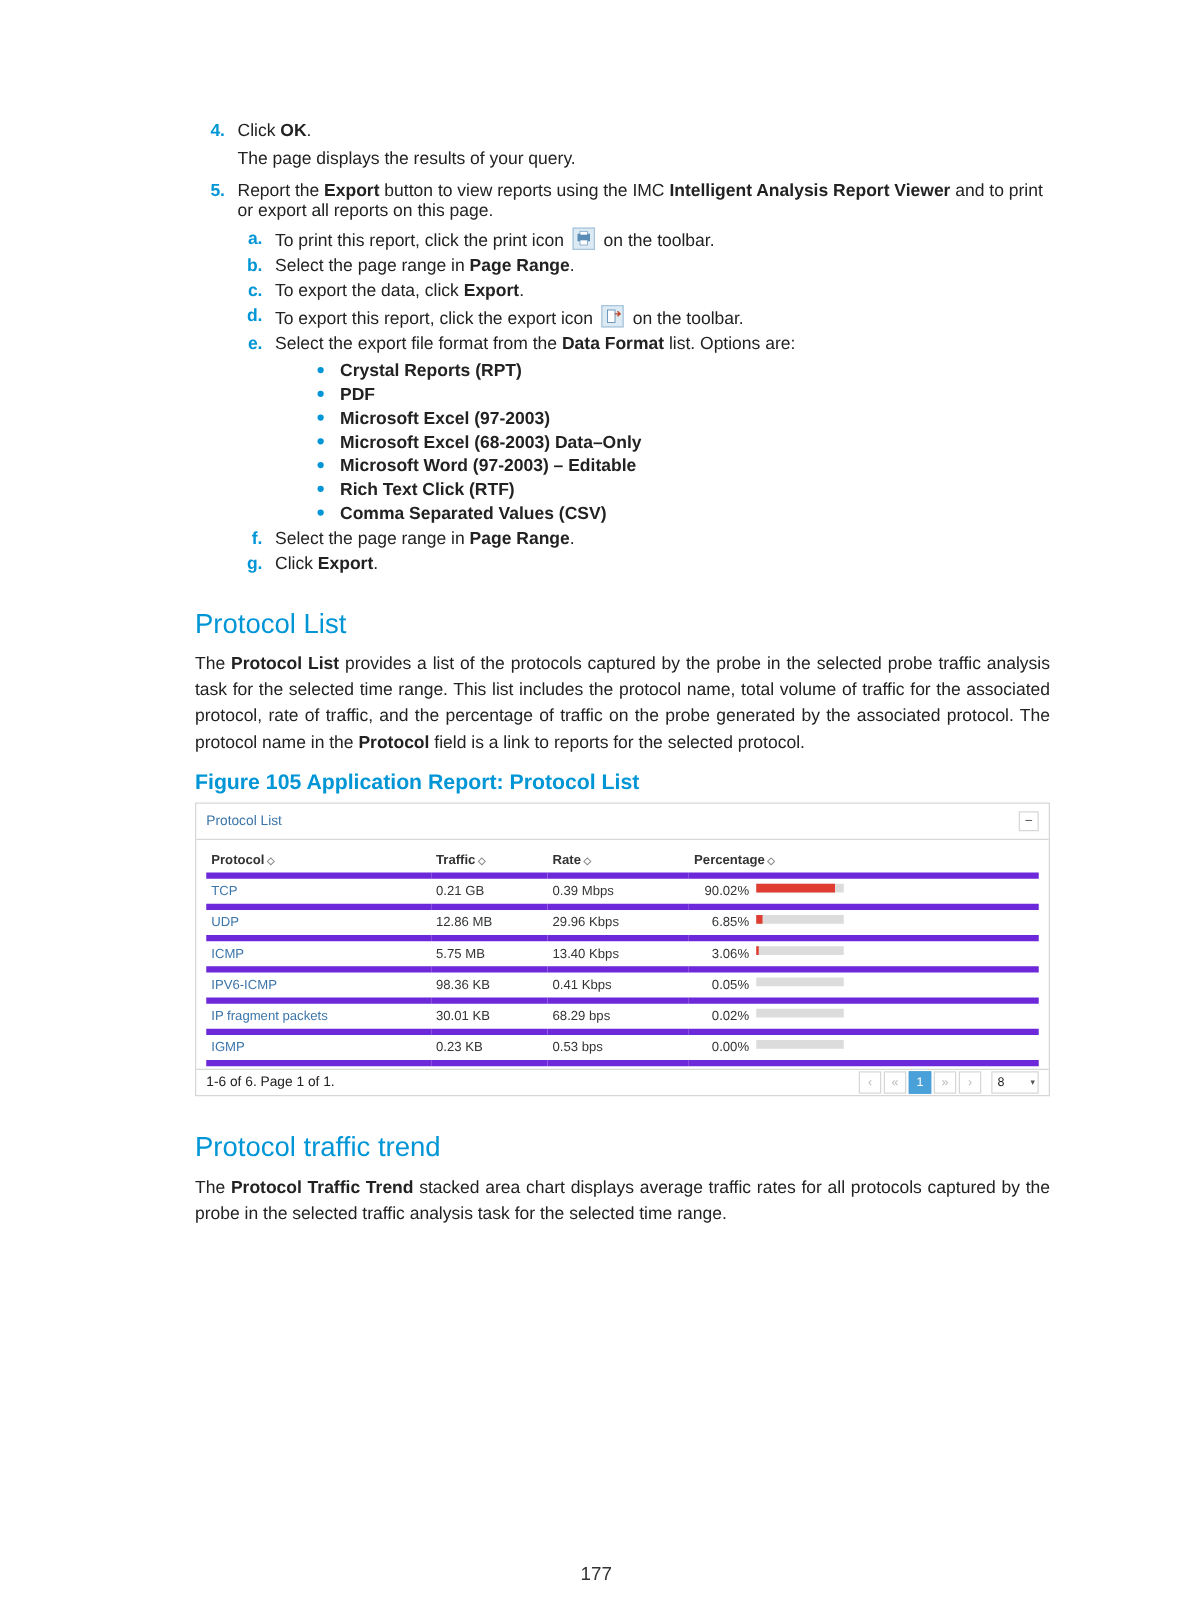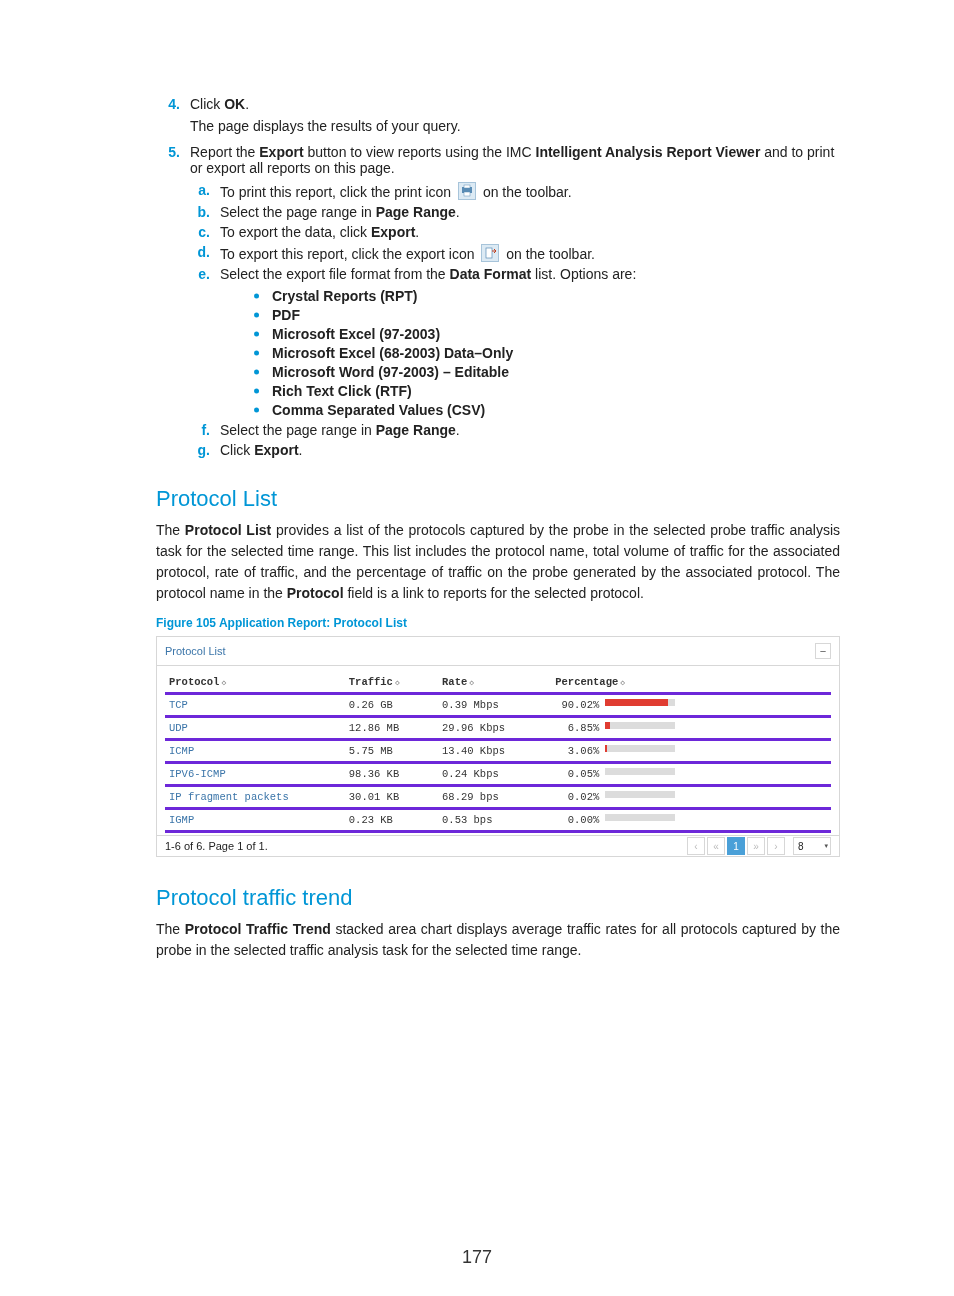--- a/index.html
+++ b/index.html
@@ -51,21 +51,21 @@
     display: inline-block; width: 16px; height: 16px; vertical-align: -3px;
     background: #dceaf4; border: 1px solid #a7c4da;
     position: relative; margin: 0 3px;
   }
   .inline-icon svg { position: absolute; inset: 1px; }
   h2.section {
     font-weight: 400; color: var(--accent);
     font-size: 22px; margin: 28px 0 8px;
   }
   p.body { margin: 0 0 10px; line-height: 1.5; text-align: justify; }
-  .fig-caption { color: var(--accent); font-weight: 600; font-size: 12px; margin: 12px 0 6px; }
+  .fig-caption { color: var(--accent); font-weight: 600; font-size: 17px; margin: 12px 0 6px; }
   
   .pl-card {
     border: 1px solid var(--border);
     font-size: 11px;
   }
   .pl-head {
     display: flex; justify-content: space-between; align-items: center;
     padding: 6px 8px; color: var(--link);
     border-bottom: 1px solid var(--border);
   }
@@ -73,21 +73,21 @@
     width: 14px; height: 14px; border: 1px solid var(--border);
     display: flex; align-items: center; justify-content: center;
     font-size: 11px; color: #555; cursor: pointer;
   }
   .pl-table-wrap { padding: 6px 8px 2px; }
   table.pl {
     width: 100%; border-collapse: collapse; table-layout: fixed;
   }
   .pl th, .pl td {
     text-align: left; padding: 4px 4px; font-size: 10.5px;
-    color: #333; border-bottom: 3px solid #6d28d9; font-family: Liberation Mono, monospace;
+    color: #333; border-bottom: 5px solid #6d28d9;
   }
   .pl th { color: #333; font-weight: 600; }
   .sort-arrows { font-size: 8px; color: #888; padding-left: 2px; }
   .proto-link { color: var(--link); }
   .pct-cell { display: flex; align-items: flex-start; gap: 6px; }
   .pct-val { width: 44px; text-align: right; }
   .bar { flex: 0 0 70px; height: 7px; background: var(--bar-grey); position: relative; }
   .bar > .fill { position: absolute; left: 0; top: 0; bottom: 0; background: var(--bar-red); }
   .pl-foot {
     display: flex; justify-content: space-between; align-items: center;
@@ -103,21 +103,21 @@
   .pg-btn.disabled { color: #bbb; }
   .pg-size {
     margin-left: 6px; width: 30px; height: 16px;
     border: 1px solid var(--border); font-size: 10px;
     display: flex; align-items: center; justify-content: space-between;
     padding: 0 2px 0 4px;
   }
   .pg-chev { font-size: 7px; color: #555; }
   .page-num {
     position: absolute; bottom: 28px; left: 0; right: 0;
-    text-align: center; font-size: 18px; color: #333;
+    text-align: center; font-size: 15px; color: #333;
   }
   b { font-weight: 700; }
 </style>
 </head>
 <body>
 
 <div class="page">
 
   <ol class="num">
     <li>
@@ -212,21 +212,21 @@
           <tr>
             <th><span>Protocol</span><span class="sort-arrows">◇</span></th>
             <th><span>Traffic</span><span class="sort-arrows">◇</span></th>
             <th><span>Rate</span><span class="sort-arrows">◇</span></th>
             <th><span>Percentage</span><span class="sort-arrows">◇</span></th>
           </tr>
         </thead>
         <tbody id="pl-body">
             <tr>
               <td><span class="proto-link">TCP</span></td>
-              <td>0.26 GB</td>
+              <td>0.21 GB</td>
               <td>0.39 Mbps</td>
               <td>
                 <div class="pct-cell">
                   <span class="pct-val">90.02%</span>
                   <span class="bar">
                     <span class="fill" style="width:90.02%"></span>
                   </span>
                 </div>
               </td>
             </tr>
@@ -252,21 +252,21 @@
                   <span class="pct-val">3.06%</span>
                   <span class="bar">
                     <span class="fill" style="width:3.06%"></span>
                   </span>
                 </div>
               </td>
             </tr>
             <tr>
               <td><span class="proto-link">IPV6-ICMP</span></td>
               <td>98.36 KB</td>
-              <td>0.24 Kbps</td>
+              <td>0.41 Kbps</td>
               <td>
                 <div class="pct-cell">
                   <span class="pct-val">0.05%</span>
                   <span class="bar">
                     <span class="fill" style="width:0.05%"></span>
                   </span>
                 </div>
               </td>
             </tr>
             <tr>

